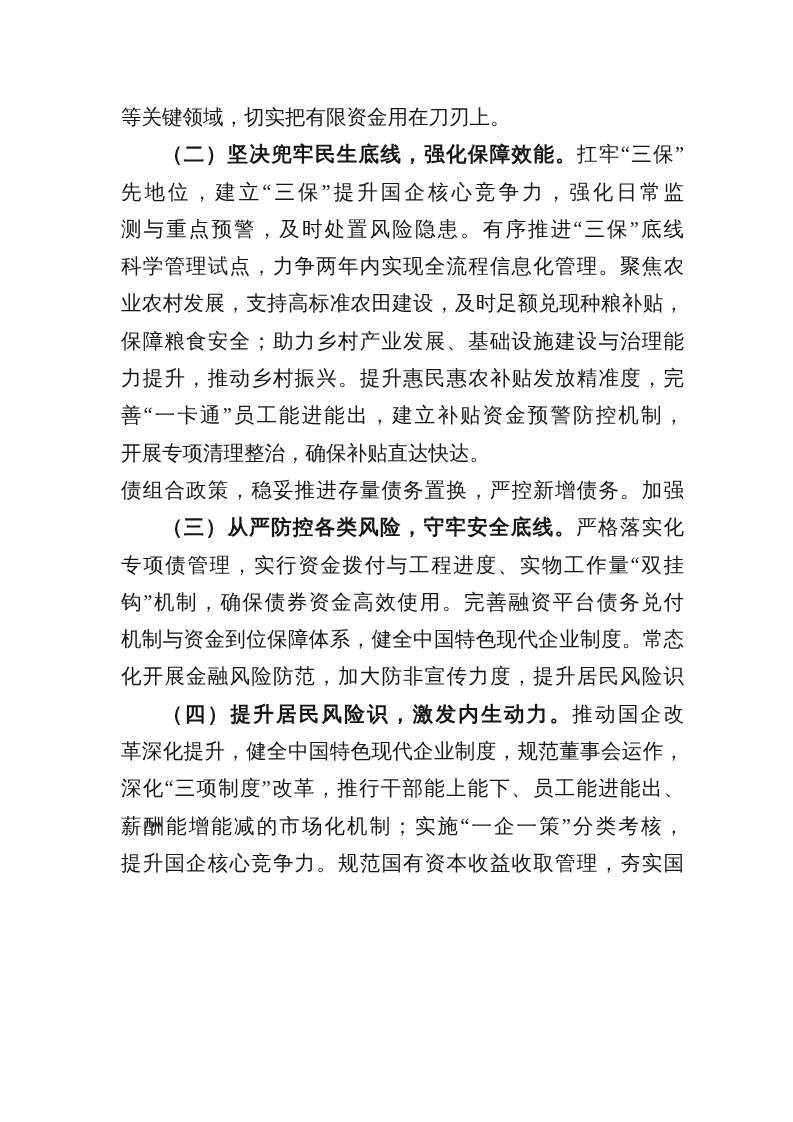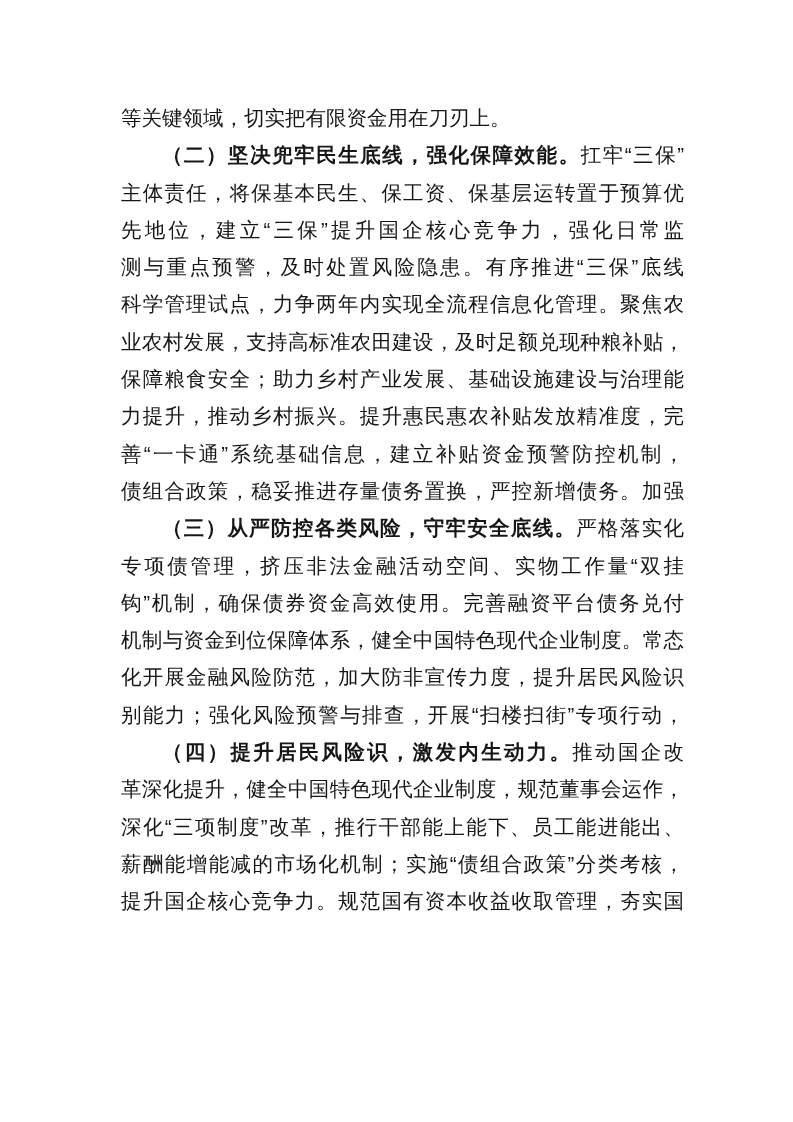--- a/index.html
+++ b/index.html
@@ -6,21 +6,21 @@
     margin: 0;
     padding: 0;
     background: #ffffff;
   }
   .page {
     position: relative;
     width: 793px;
     height: 920px;
     background: #ffffff;
     overflow: hidden;
-    font-family: Liberation Sans, sans-serif;
+    font-family: Liberation Serif, serif;
   }
   .doc-body {
     position: absolute;
     left: 121px;
     top: 99px;
     width: 563px;
     font-size: 20.5px;
     line-height: 37.3px;
     color: #161616;
     letter-spacing: 0;
@@ -54,37 +54,36 @@
   }
 </style>
 </head>
 <body>
 
 <div class="page">
 
   <div class="doc-body">
     <div class="line short"><b></b><span>等关键领域，切实把有限资金用在刀刃上。</span></div>
     <div class="line ind jl"><b>（二）坚决兜牢民生底线，强化保障效能。</b><span>扛牢“三保”</span></div>
-    <div class="line jl"><b></b><span>主体责任，将保基本民生、保工资、保基层运转置于预算优</span></div>
     <div class="line jl"><b></b><span>先地位，建立“三保”提升国企核心竞争力，强化日常监</span></div>
     <div class="line jl"><b></b><span>测与重点预警，及时处置风险隐患。有序推进“三保”底线</span></div>
     <div class="line jl"><b></b><span>科学管理试点，力争两年内实现全流程信息化管理。聚焦农</span></div>
     <div class="line jl"><b></b><span>业农村发展，支持高标准农田建设，及时足额兑现种粮补贴，</span></div>
     <div class="line jl"><b></b><span>保障粮食安全；助力乡村产业发展、基础设施建设与治理能</span></div>
     <div class="line jl"><b></b><span>力提升，推动乡村振兴。提升惠民惠农补贴发放精准度，完</span></div>
-    <div class="line jl"><b></b><span>善“一卡通”系统基础信息，建立补贴资金预警防控机制，</span></div>
+    <div class="line jl"><b></b><span>善“一卡通”员工能进能出，建立补贴资金预警防控机制，</span></div>
+    <div class="line short"><b></b><span>开展专项清理整治，确保补贴直达快达。</span></div>
     <div class="line jl"><b></b><span>债组合政策，稳妥推进存量债务置换，严控新增债务。加强</span></div>
     <div class="line ind jl"><b>（三）从严防控各类风险，守牢安全底线。</b><span>严格落实化</span></div>
-    <div class="line jl"><b></b><span>专项债管理，挤压非法金融活动空间、实物工作量“双挂</span></div>
+    <div class="line jl"><b></b><span>专项债管理，实行资金拨付与工程进度、实物工作量“双挂</span></div>
     <div class="line jl"><b></b><span>钩”机制，确保债券资金高效使用。完善融资平台债务兑付</span></div>
     <div class="line jl"><b></b><span>机制与资金到位保障体系，健全中国特色现代企业制度。常态</span></div>
     <div class="line jl"><b></b><span>化开展金融风险防范，加大防非宣传力度，提升居民风险识</span></div>
-    <div class="line jl"><b></b><span>别能力；强化风险预警与排查，开展“扫楼扫街”专项行动，</span></div>
     <div class="line ind jl"><b>（四）提升居民风险识，激发内生动力。</b><span>推动国企改</span></div>
     <div class="line jl"><b></b><span>革深化提升，健全中国特色现代企业制度，规范董事会运作，</span></div>
     <div class="line jl"><b></b><span>深化“三项制度”改革，推行干部能上能下、员工能进能出、</span></div>
-    <div class="line jl"><b></b><span>薪酬能增能减的市场化机制；实施“债组合政策”分类考核，</span></div>
+    <div class="line jl"><b></b><span>薪酬能增能减的市场化机制；实施“一企一策”分类考核，</span></div>
     <div class="line jl"><b></b><span>提升国企核心竞争力。规范国有资本收益收取管理，夯实国</span></div>
   </div>
 
   <div class="footer">— 8 —</div>
 
 </div>
 
 </body></html>

